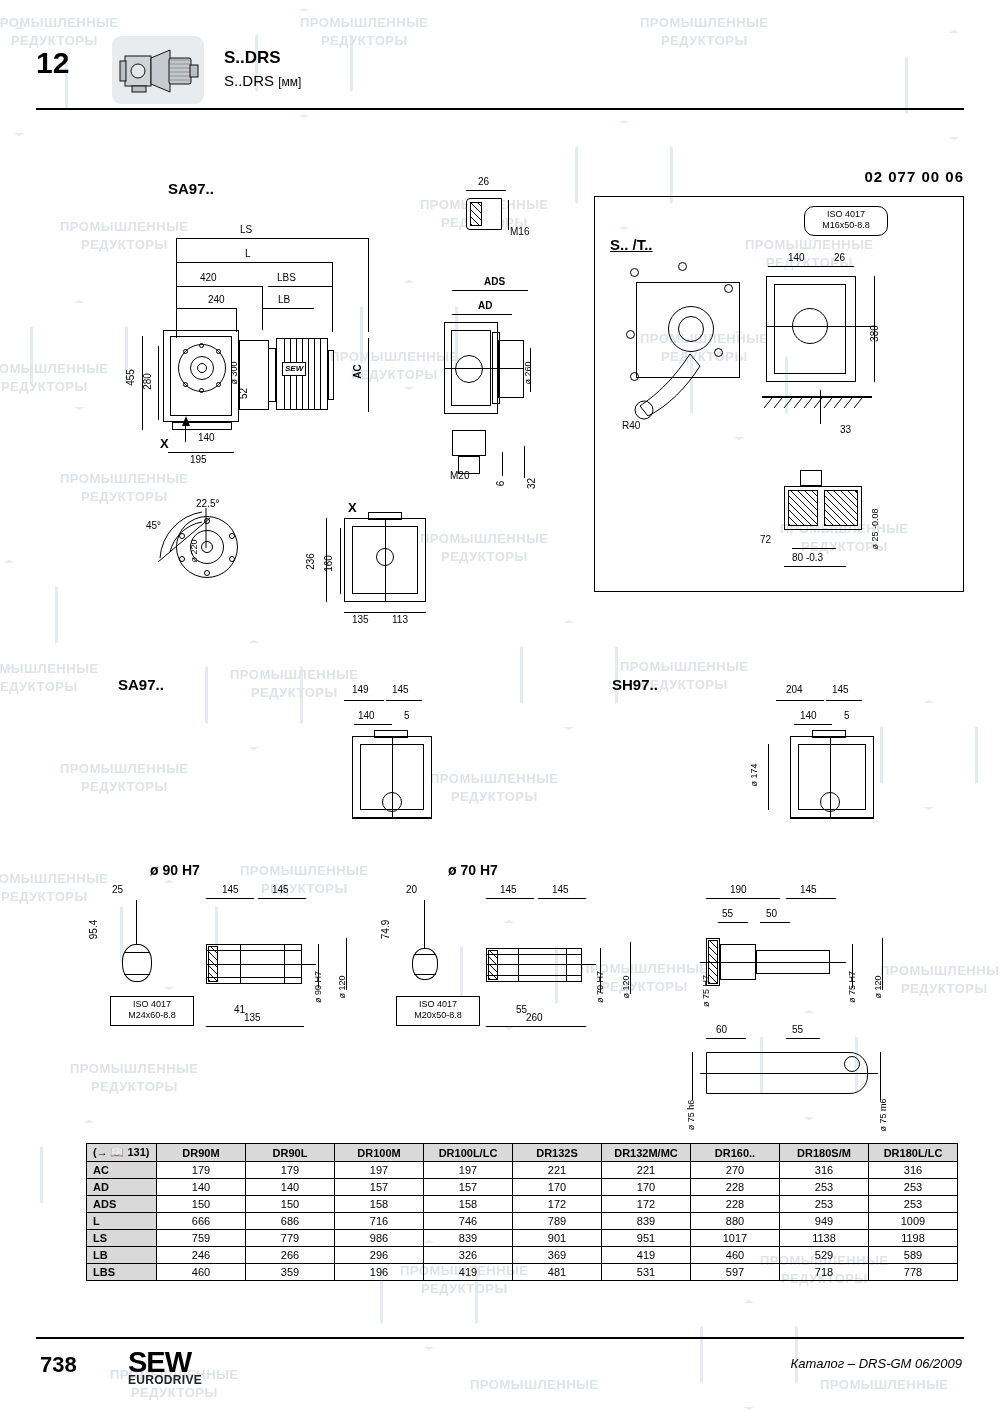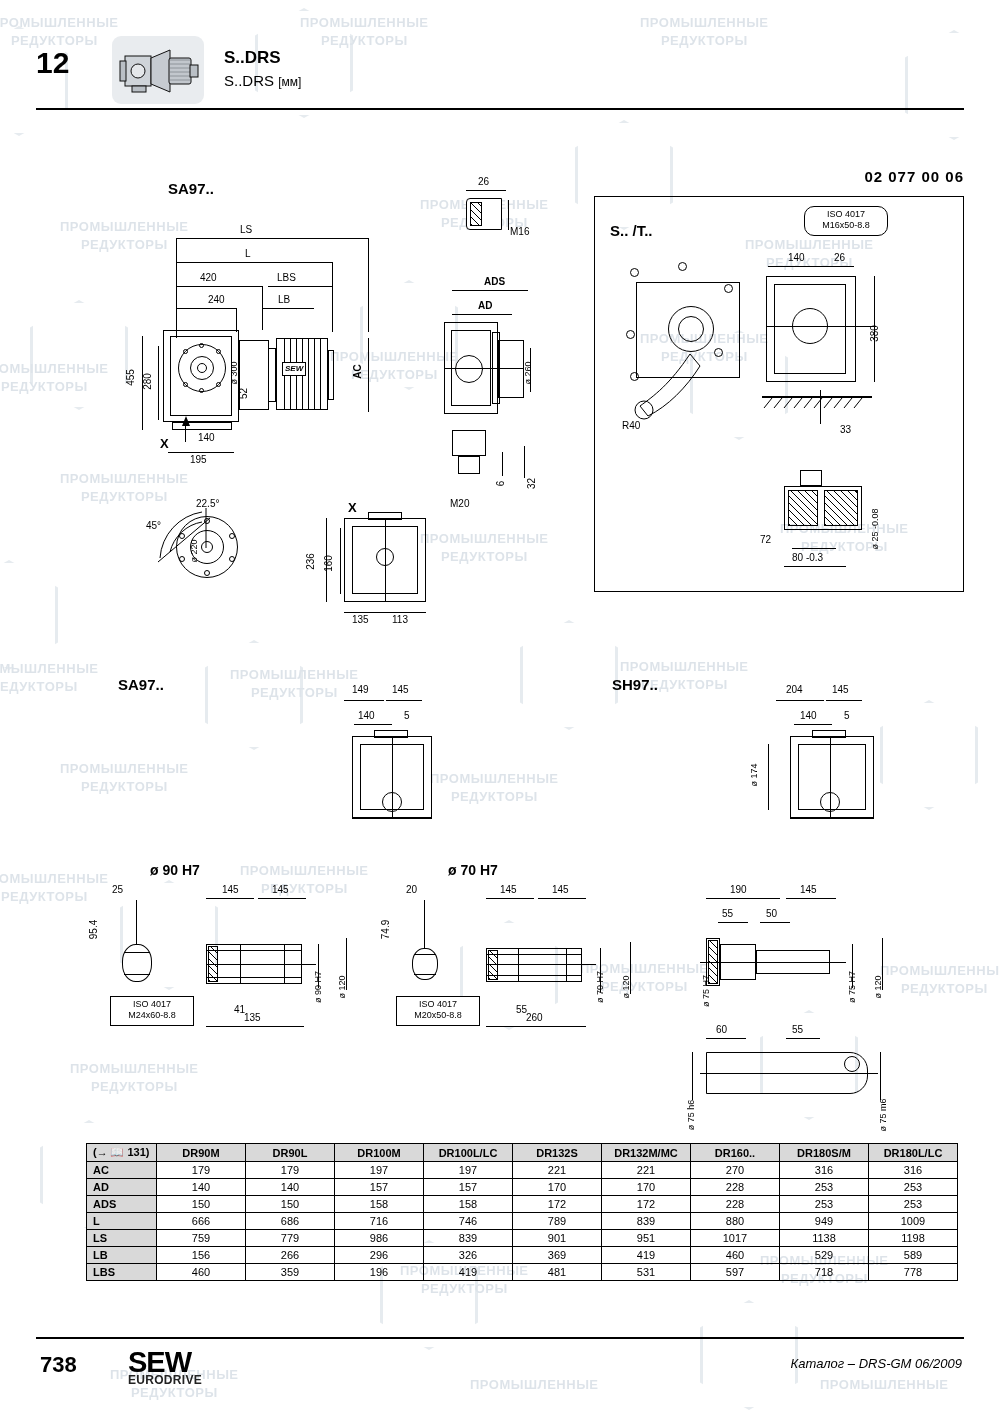--- a/index.html
+++ b/index.html
@@ -243,29 +243,29 @@
     <div class="box" style="left:451px;top:330px;width:40px;height:76px;"></div>
     <div class="circ" style="left:455px;top:355px;width:28px;height:28px;"></div>
     <div class="ln hl" style="left:444px;top:368px;width:80px;"></div>
     <div class="box" style="left:498px;top:340px;width:26px;height:58px;"></div>
     <div class="box" style="left:492px;top:332px;width:8px;height:72px;"></div>
     <div class="ln vl" style="left:530px;top:348px;height:44px;"></div>
     <div class="dim rot" style="left:516px;top:368px;transform:rotate(-90deg);font-size:9px;">ø 260</div>
 
     <div class="boxg" style="left:452px;top:430px;width:34px;height:26px;"></div>
     <div class="boxg" style="left:458px;top:456px;width:22px;height:18px;"></div>
-    <div class="dim" style="left:450px;top:498px;">M20</div>
+    <div class="dim" style="left:450px;top:470px;">M20</div>
     <div class="ln vl" style="left:502px;top:452px;height:24px;"></div>
     <div class="dim rot" style="left:498px;top:478px;transform:rotate(-90deg);">6</div>
     <div class="ln vl" style="left:524px;top:446px;height:32px;"></div>
     <div class="dim rot" style="left:526px;top:478px;transform:rotate(-90deg);">32</div>
   </div>
 
   <div class="panel" style="left:594px;top:196px;width:370px;height:396px;"></div>
-  <div class="cap" style="left:610px;top:222px;">S.. /T..</div>
+  <div class="cap" style="left:610px;top:236px;text-decoration:underline;">S.. /T..</div>
 
   <div class="tbox" style="left:804px;top:206px;width:84px;height:30px;border-radius:10px;">
     <span style="white-space:pre-line;">ISO 4017
 M16x50-8.8</span>
   </div>
 
   <div>
 
     <div class="box" style="left:636px;top:282px;width:104px;height:96px;"></div>
     <div class="circ" style="left:668px;top:306px;width:46px;height:46px;"></div>
@@ -575,21 +575,21 @@
         <td>986</td>
         <td>839</td>
         <td>901</td>
         <td>951</td>
         <td>1017</td>
         <td>1138</td>
         <td>1198</td>
       </tr>
       <tr>
         <th class="rowhead">LB</th>
-        <td>156</td>
+        <td>246</td>
         <td>266</td>
         <td>296</td>
         <td>326</td>
         <td>369</td>
         <td>419</td>
         <td>460</td>
         <td>529</td>
         <td>589</td>
       </tr>
       <tr>

